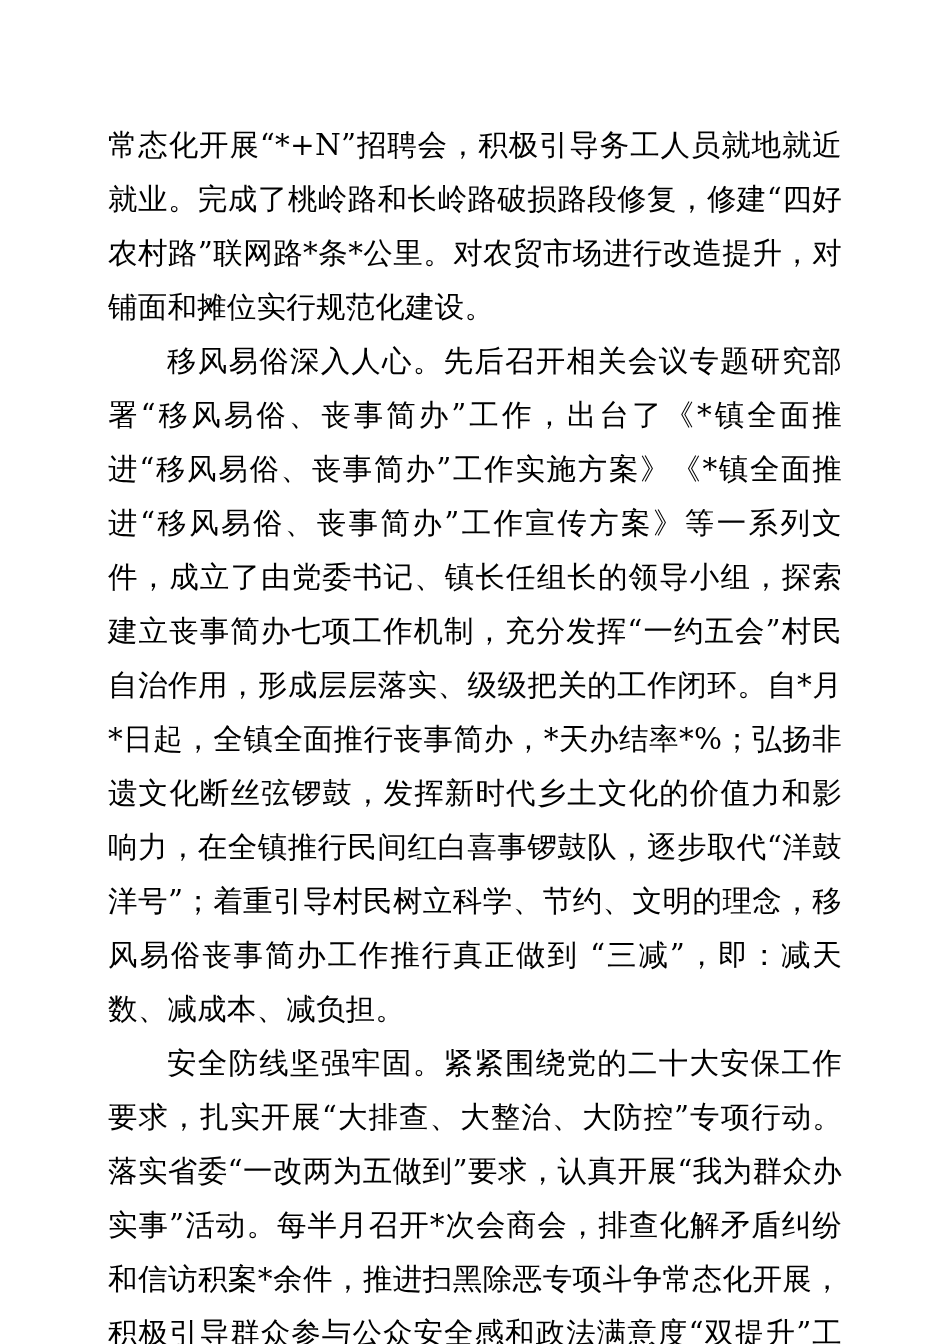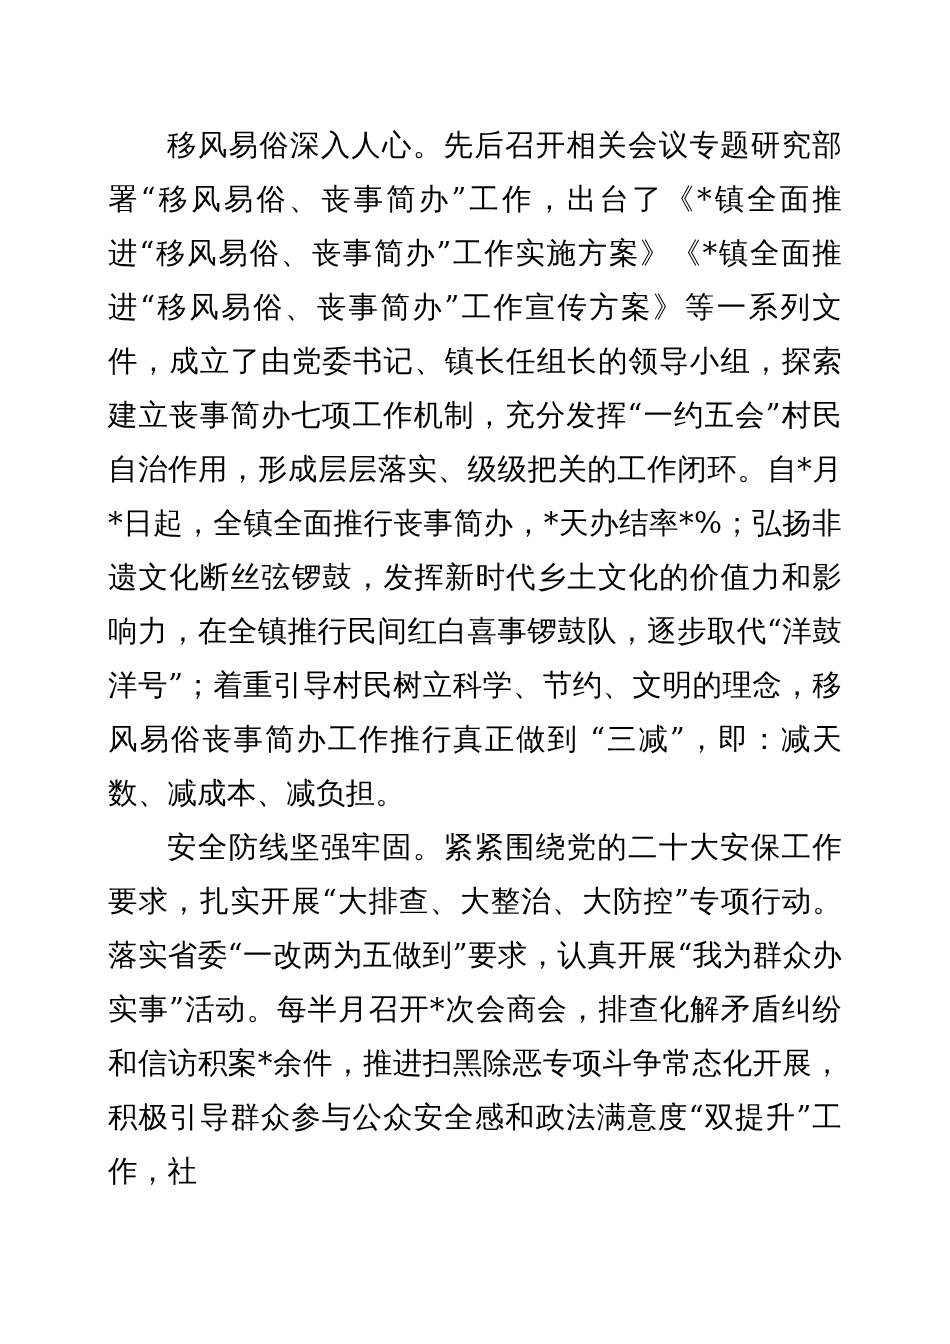--- a/index.html
+++ b/index.html
@@ -32,16 +32,17 @@
   }
   .para.indent {
     text-indent: 2em;
   }
 </style>
 </head>
 <body>
 
 <div class="page">
   <div class="doc-body">
+    <p class="para">常态化开展“*+N”招聘会，积极引导务工人员就地就近就业。完成了桃岭路和长岭路破损路段修复，修建“四好农村路”联网路*条*公里。对农贸市场进行改造提升，对铺面和摊位实行规范化建设。</p>
     <p class="para indent">移风易俗深入人心。先后召开相关会议专题研究部署“移风易俗、丧事简办”工作，出台了《*镇全面推进“移风易俗、丧事简办”工作实施方案》《*镇全面推进“移风易俗、丧事简办”工作宣传方案》等一系列文件，成立了由党委书记、镇长任组长的领导小组，探索建立丧事简办七项工作机制，充分发挥“一约五会”村民自治作用，形成层层落实、级级把关的工作闭环。自*月*日起，全镇全面推行丧事简办，*天办结率*%；弘扬非遗文化断丝弦锣鼓，发挥新时代乡土文化的价值力和影响力，在全镇推行民间红白喜事锣鼓队，逐步取代“洋鼓洋号”；着重引导村民树立科学、节约、文明的理念，移风易俗丧事简办工作推行真正做到 “三减”，即：减天数、减成本、减负担。</p>
     <p class="para indent">安全防线坚强牢固。紧紧围绕党的二十大安保工作要求，扎实开展“大排查、大整治、大防控”专项行动。落实省委“一改两为五做到”要求，认真开展“我为群众办实事”活动。每半月召开*次会商会，排查化解矛盾纠纷和信访积案*余件，推进扫黑除恶专项斗争常态化开展，积极引导群众参与公众安全感和政法满意度“双提升”工作，社</p>
   </div>
 </div>
 
 </body></html>

